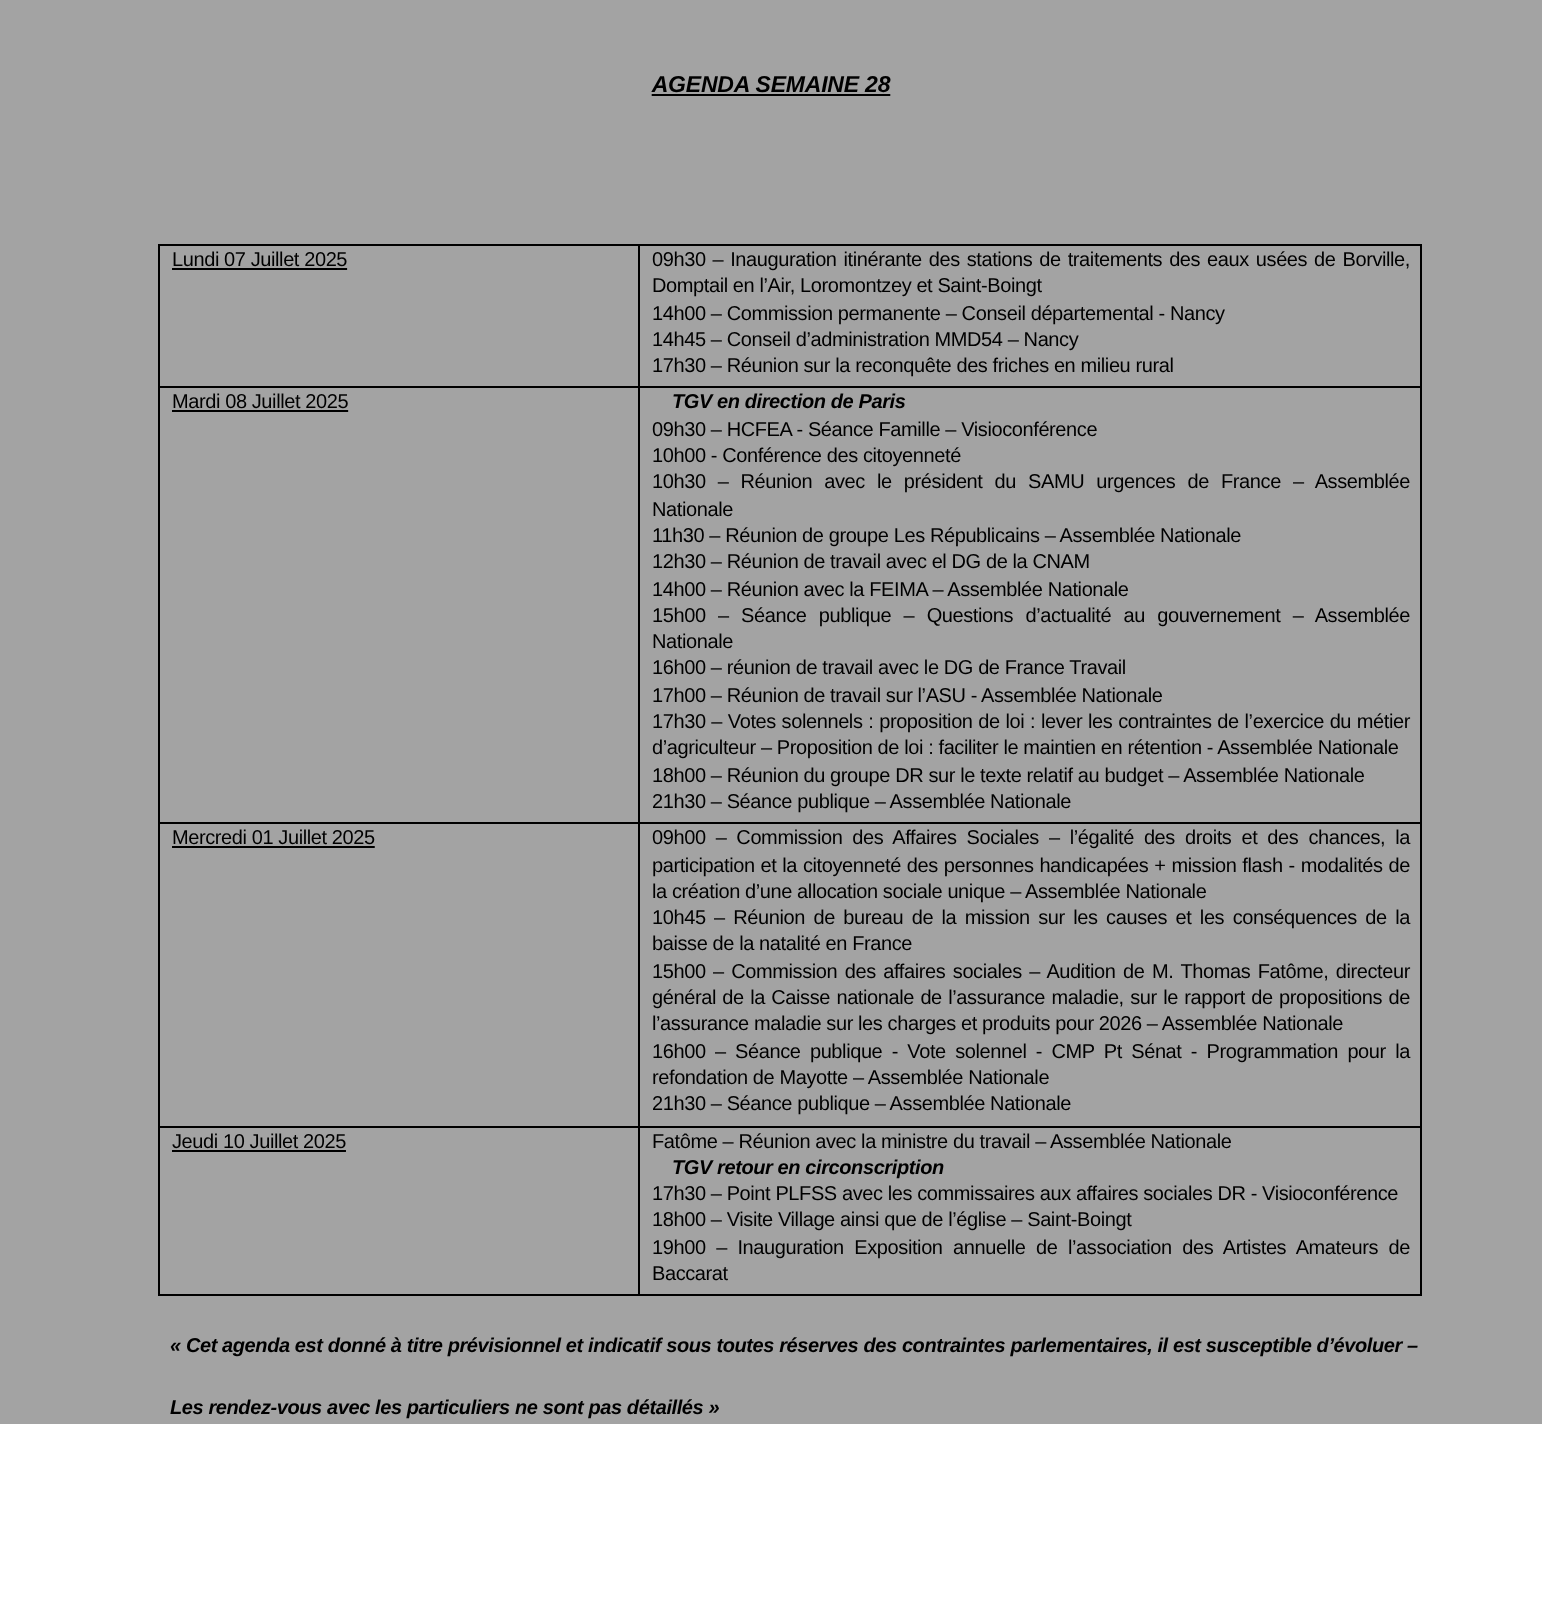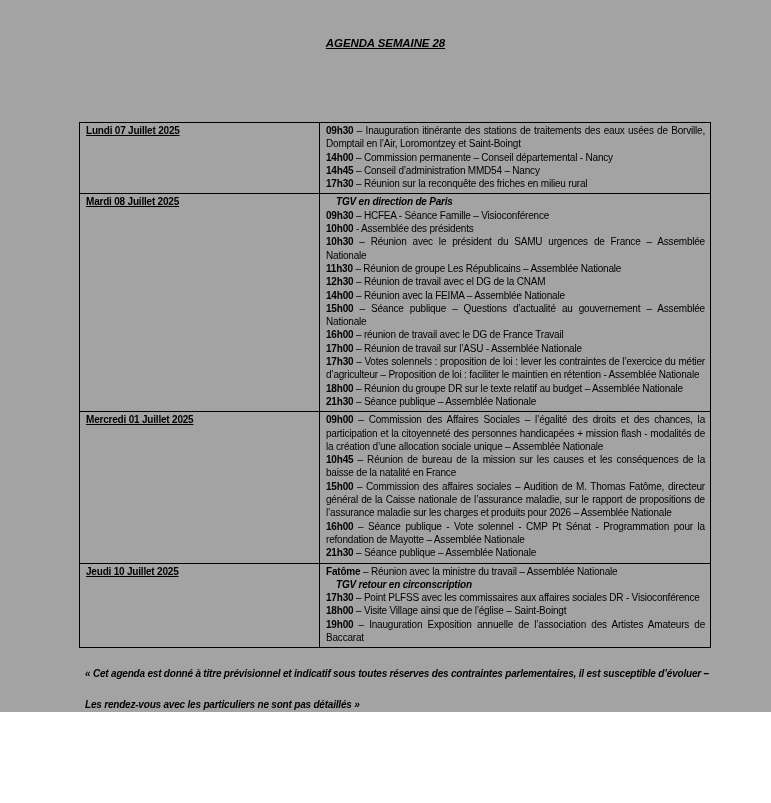--- a/index.html
+++ b/index.html
@@ -41,30 +41,30 @@
     vertical-align: top;
     font-size: 10px;
     line-height: 13.3px;
     letter-spacing: -0.2px;
     padding: 1px 5px 3px 6px;
   }
   td.date-cell {
     width: 228px;
   }
   .date {
-    font-weight: bold;
+    font-weight: normal;
     text-decoration: underline;
     text-align: right;
   }
   .events-cell .event {
     margin: 0;
     text-align: justify;
   }
   .event .time {
-    font-weight: bold;
+    font-weight: normal;
   }
   .event.note {
     font-weight: bold;
     font-style: italic;
     margin-left: 10px;
   }
   .footer {
     position: absolute;
     left: 85px;
     top: 667px;
@@ -95,21 +95,21 @@
             <div class="event"><span class="time">14h00</span><span> – Commission permanente – Conseil départemental - Nancy</span></div>
             <div class="event"><span class="time">14h45</span><span> – Conseil d’administration MMD54 – Nancy</span></div>
             <div class="event"><span class="time">17h30</span><span> – Réunion sur la reconquête des friches en milieu rural</span></div>
           </td>
         </tr>
         <tr>
           <td class="date-cell"><span class="date">Mardi 08 Juillet 2025</span></td>
           <td class="events-cell">
             <div class="event note"><span>TGV en direction de Paris</span></div>
             <div class="event"><span class="time">09h30</span><span> – HCFEA - Séance Famille – Visioconférence</span></div>
-            <div class="event"><span class="time">10h00</span><span> - Assemblée des présidents</span></div>
+            <div class="event"><span class="time">10h00</span><span> - Conférence des citoyenneté</span></div>
             <div class="event"><span class="time">10h30</span><span> – Réunion avec le président du SAMU urgences de France – Assemblée Nationale</span></div>
             <div class="event"><span class="time">11h30</span><span> – Réunion de groupe Les Républicains – Assemblée Nationale</span></div>
             <div class="event"><span class="time">12h30</span><span> – Réunion de travail avec el DG de la CNAM</span></div>
             <div class="event"><span class="time">14h00</span><span> – Réunion avec la FEIMA – Assemblée Nationale</span></div>
             <div class="event"><span class="time">15h00</span><span> – Séance publique – Questions d’actualité au gouvernement – Assemblée Nationale</span></div>
             <div class="event"><span class="time">16h00</span><span> – réunion de travail avec le DG de France Travail</span></div>
             <div class="event"><span class="time">17h00</span><span> – Réunion de travail sur l’ASU - Assemblée Nationale</span></div>
             <div class="event"><span class="time">17h30</span><span> – Votes solennels : proposition de loi : lever les contraintes de l’exercice du métier d’agriculteur – Proposition de loi : faciliter le maintien en rétention - Assemblée Nationale</span></div>
             <div class="event"><span class="time">18h00</span><span> – Réunion du groupe DR sur le texte relatif au budget – Assemblée Nationale</span></div>
             <div class="event"><span class="time">21h30</span><span> – Séance publique – Assemblée Nationale</span></div>

